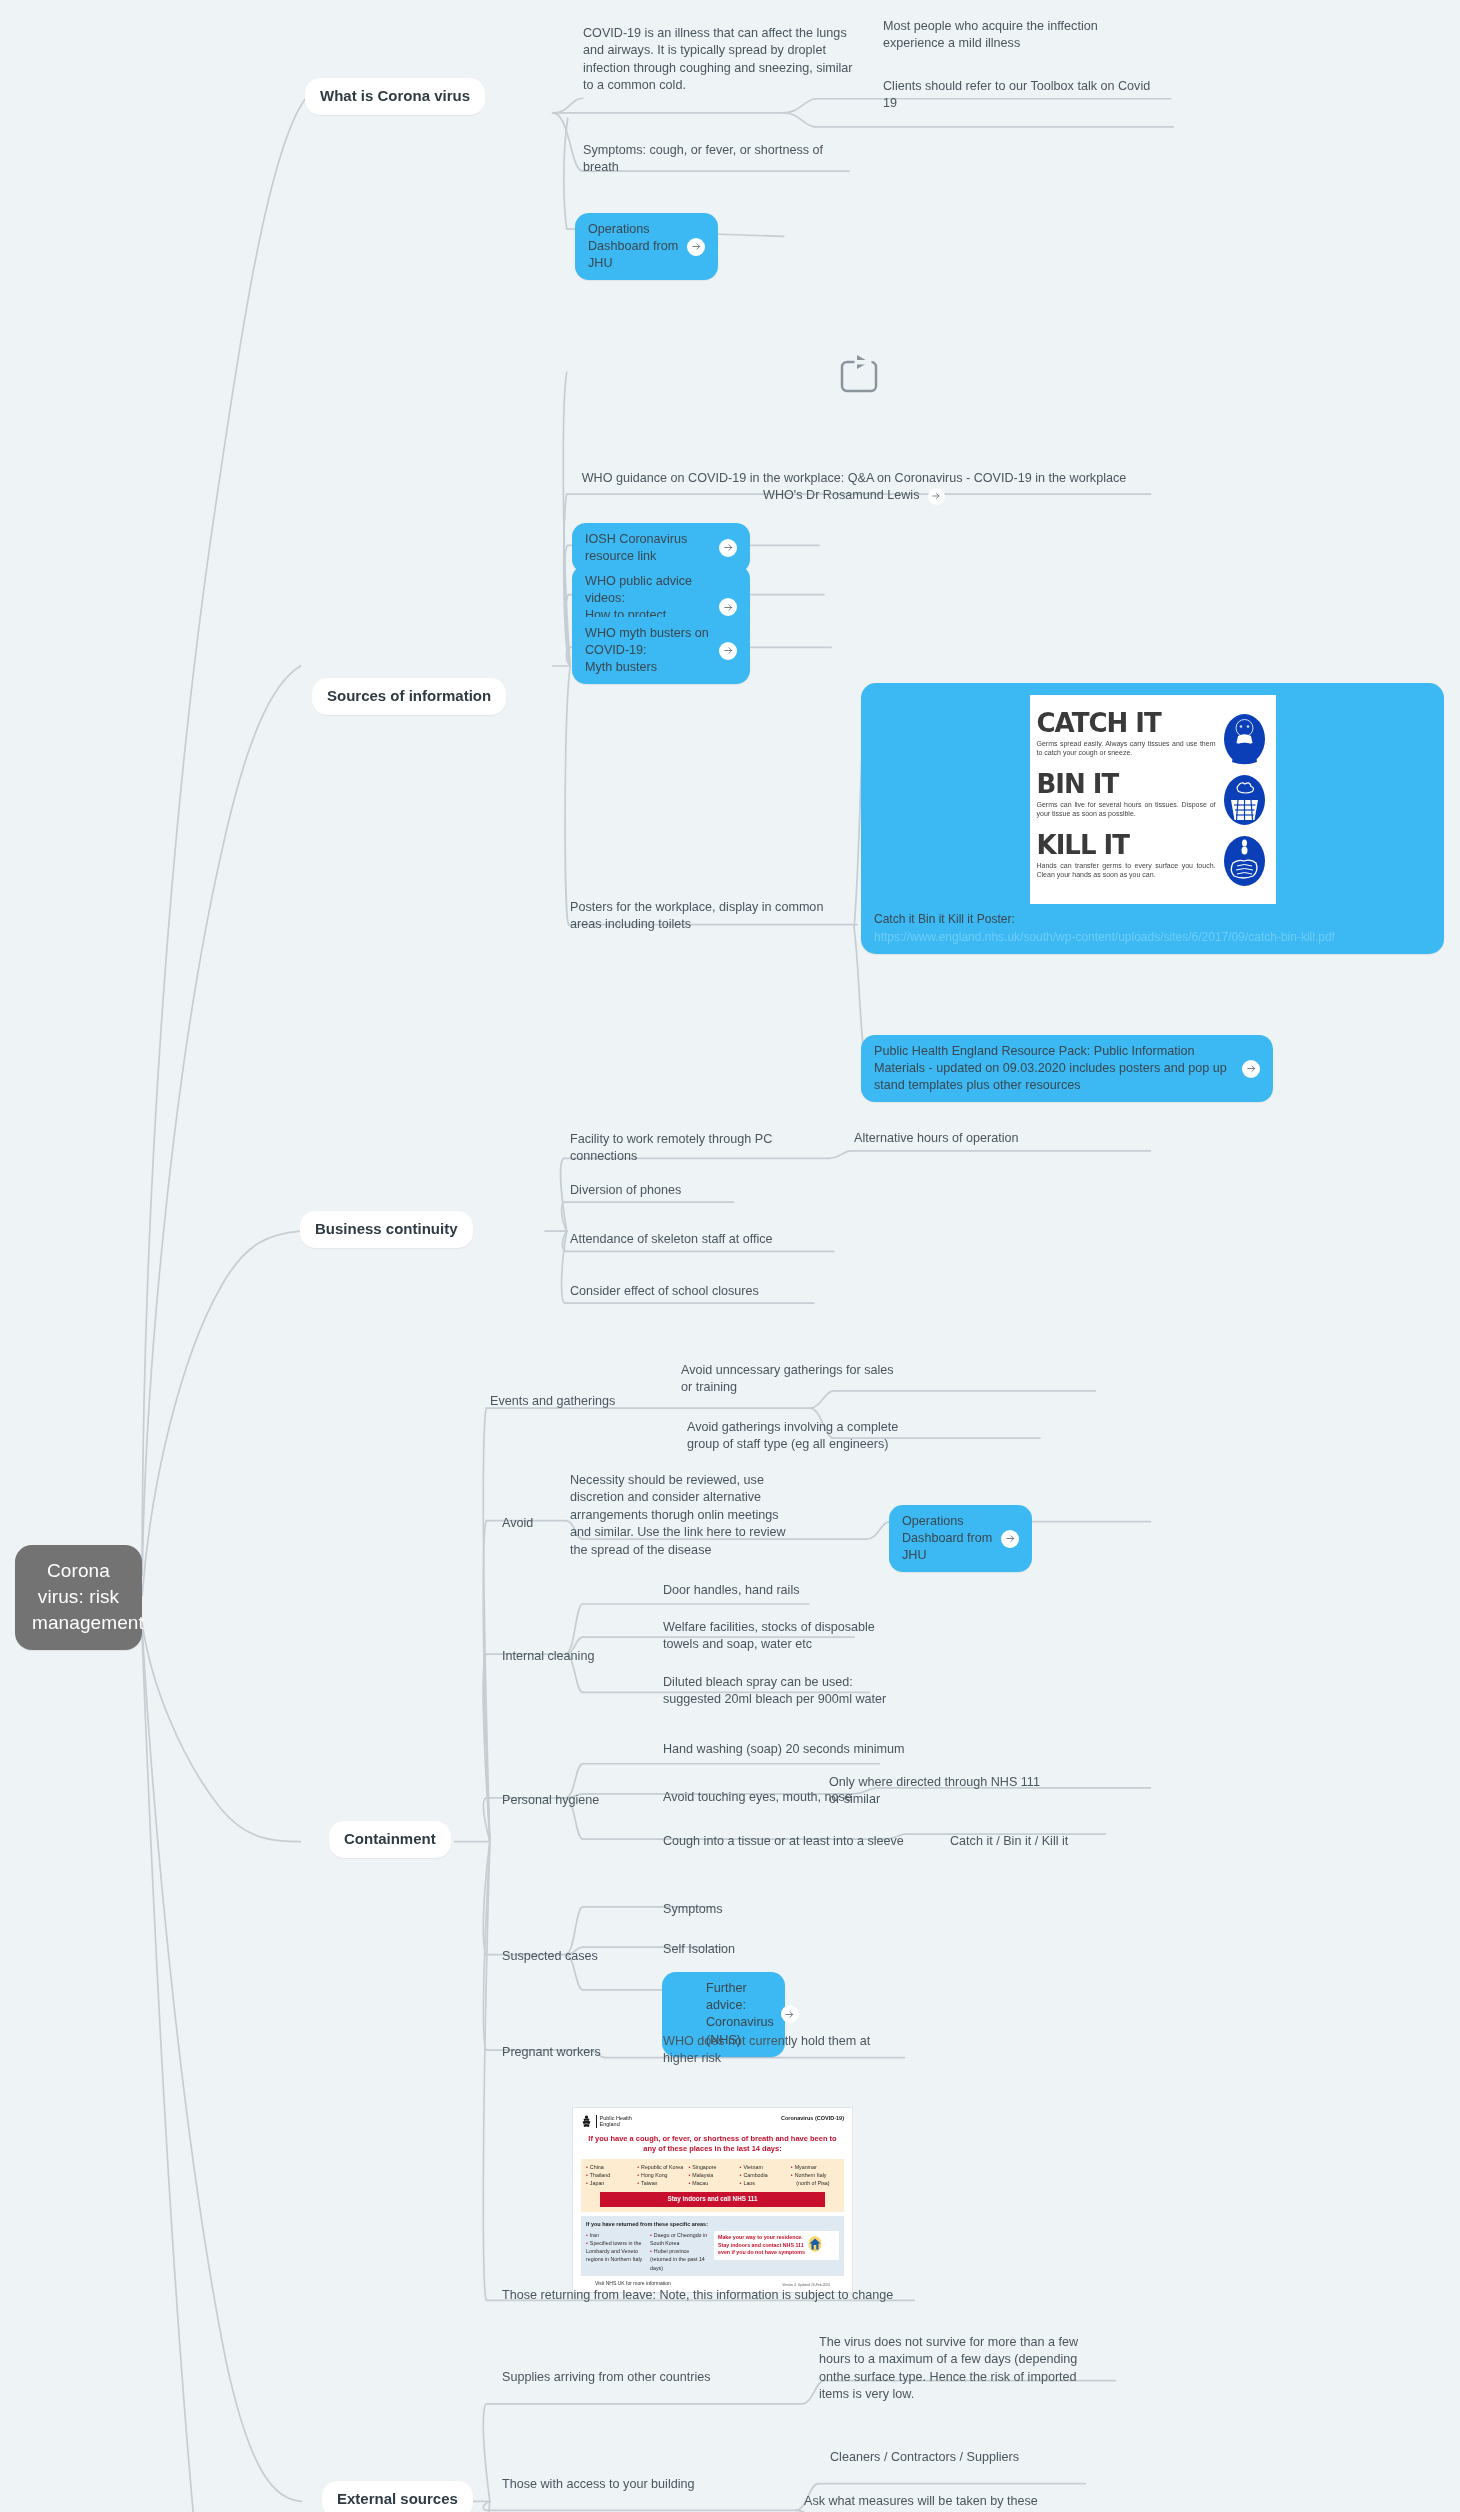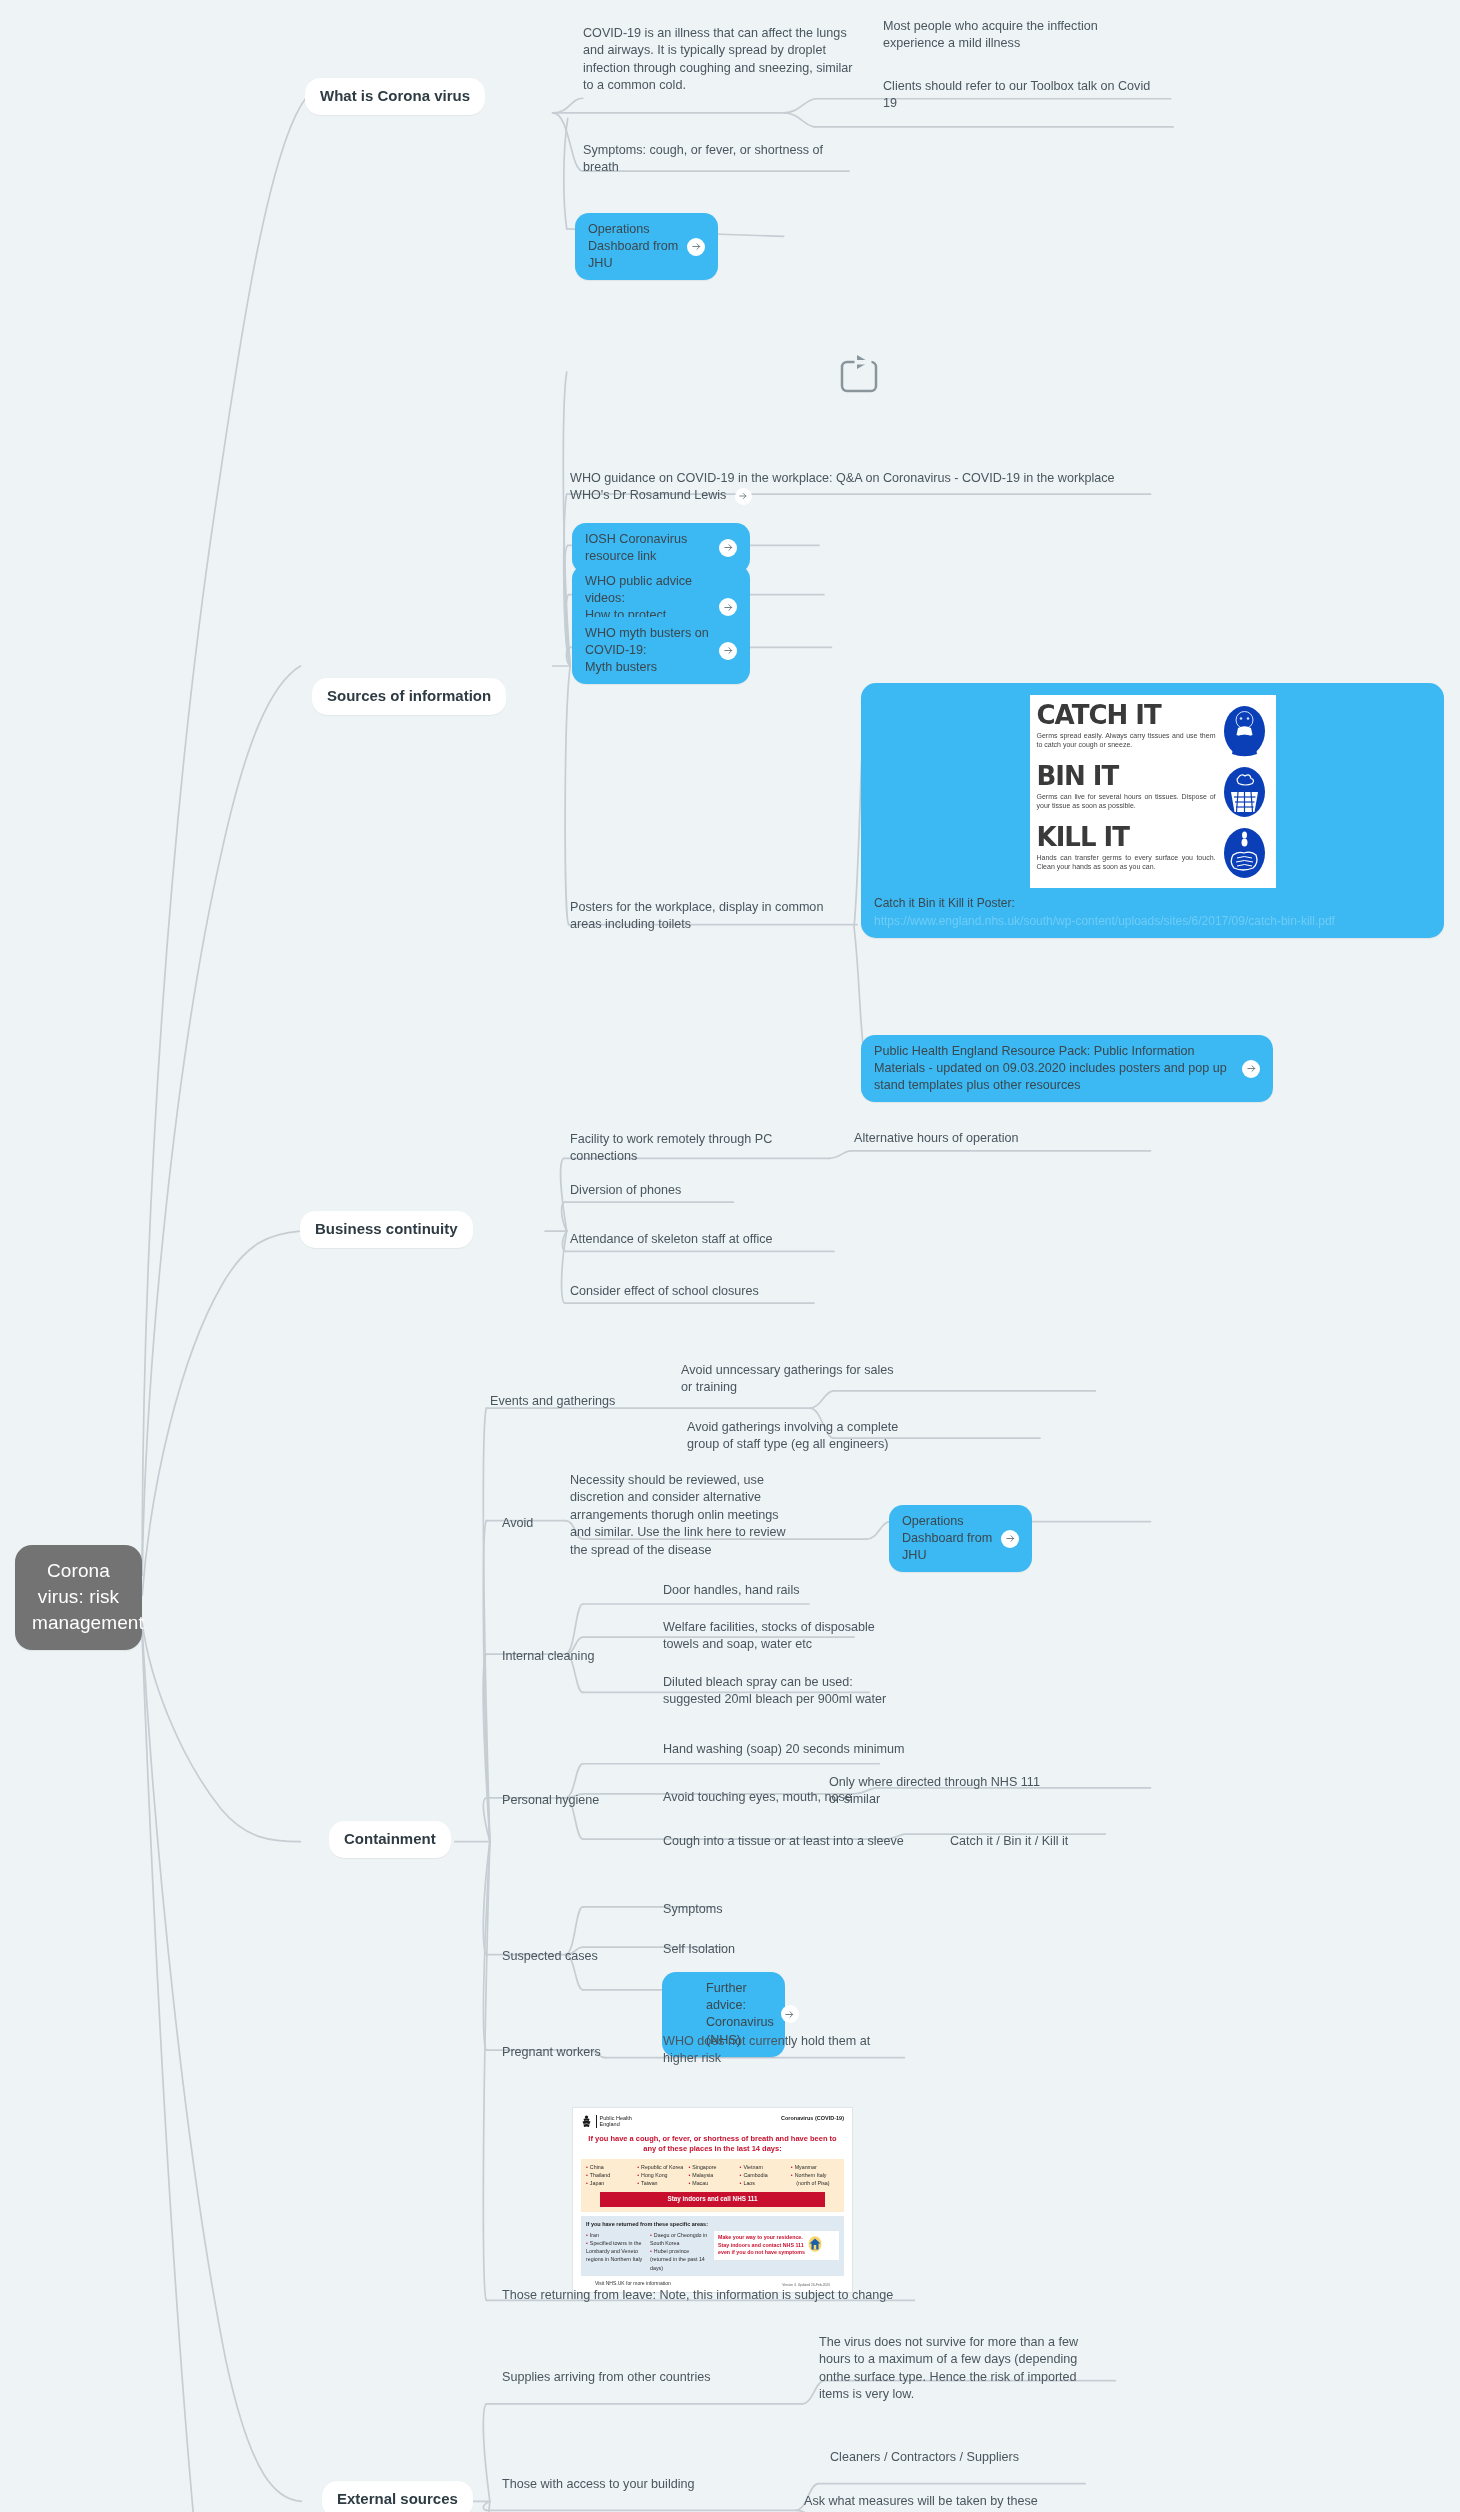--- a/index.html
+++ b/index.html
@@ -106,21 +106,21 @@
     color: #6fcdf7;
     word-break: break-all;
     margin-top: 1px;
   }
 
   
   .cbk {
     width: 246px;
     background: #ffffff;
     margin: 0 auto;
-    padding: 8px 7px;
+    padding: 16px 7px;
   }
   .cbk-row { display: flex; align-items: flex-start; gap: 5px; margin-bottom: 6px; }
   .cbk-row:last-child { margin-bottom: 0; }
   .cbk-left { flex: 1 1 auto; }
   .cbk-head {
     font-family: "DejaVu Sans", sans-serif;
     font-weight: bold;
     font-size: 26px;
     letter-spacing: -1px;
     color: #3a3a3a;
@@ -383,21 +383,21 @@
       <rect x="8" y="16" width="68" height="58" rx="10" ry="10" fill="none" stroke="#8a949b" stroke-width="5"></rect>
       <path d="M38 16 L38 2 L62 16 L38 30 Z" fill="#8a949b"></path>
       <rect x="33" y="12" width="34" height="9" fill="#eef3f6"></rect>
     </svg>
   </div>
 
   <div class="node l1-node" style="left:312px; top:646px;margin-top:32px;">
     <span>Sources of information</span>
   </div>
 
-  <div class="node t-node" style="left:570px; top:470px; width:568px;">
+  <div class="node t-node" style="left:570px; top:470px; width:568px;text-align:center;">
     <span>WHO guidance on COVID-19 in the workplace: Q&amp;A on Coronavirus - COVID-19 in the workplace WHO's Dr Rosamund Lewis</span>
     <span style="display:inline-flex;vertical-align:middle;margin-left:5px;width:17px;height:17px;border-radius:50%;background:#fff;align-items:center;justify-content:center;">
       <svg width="10" height="10" viewBox="0 0 24 24" fill="none" stroke="#68747c" stroke-width="2" stroke-linecap="round" stroke-linejoin="round">
           <path d="M4 12h15M13 6l6 6-6 6"></path>
         </svg>
     </span>
   </div>
 
   <div class="node link-node" style="left:572px; top:523px; width:178px;">
     <span class="ln-text">IOSH Coronavirus resource link</span>

